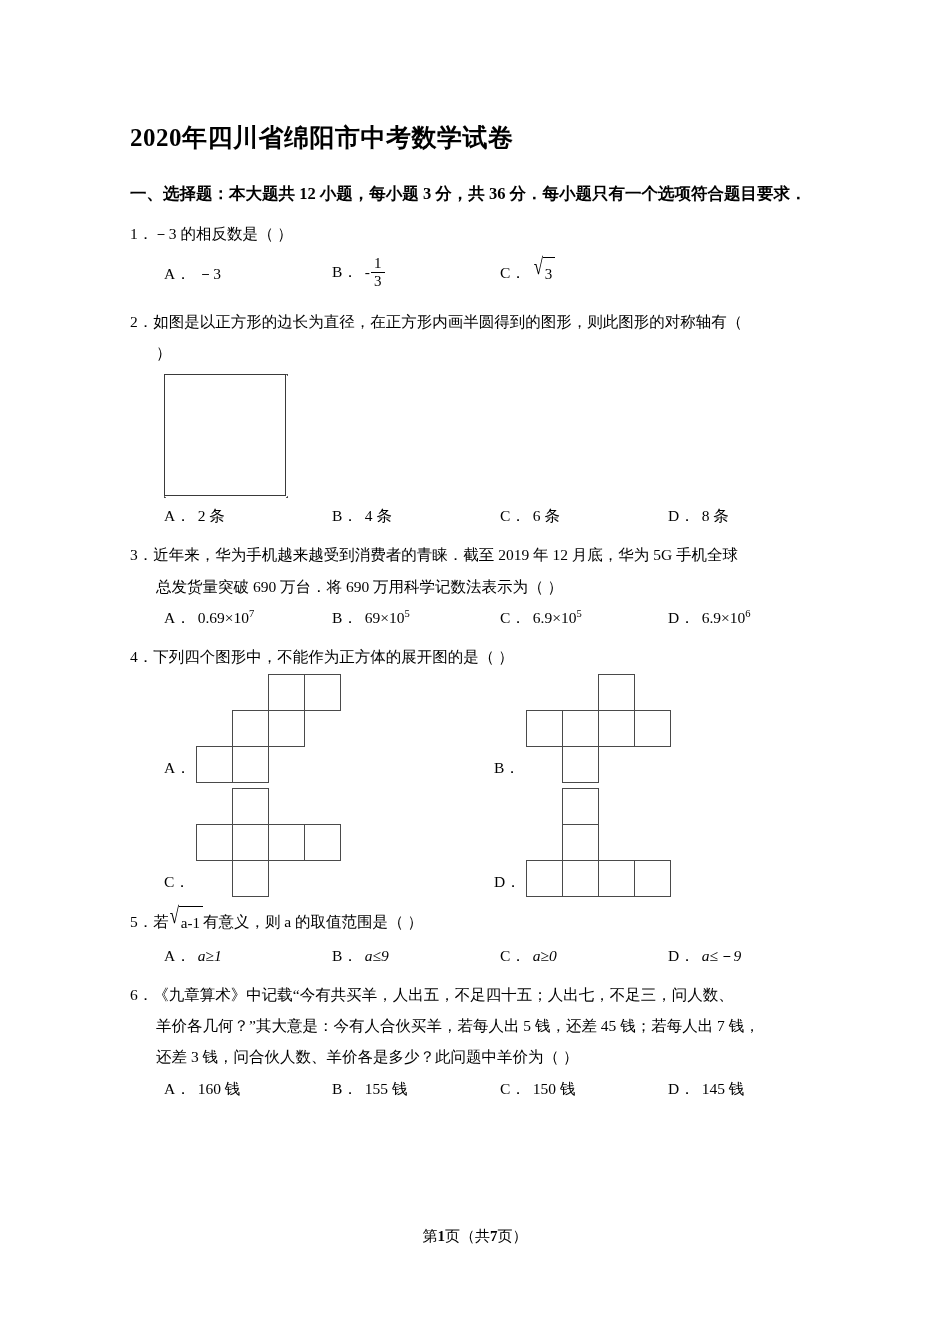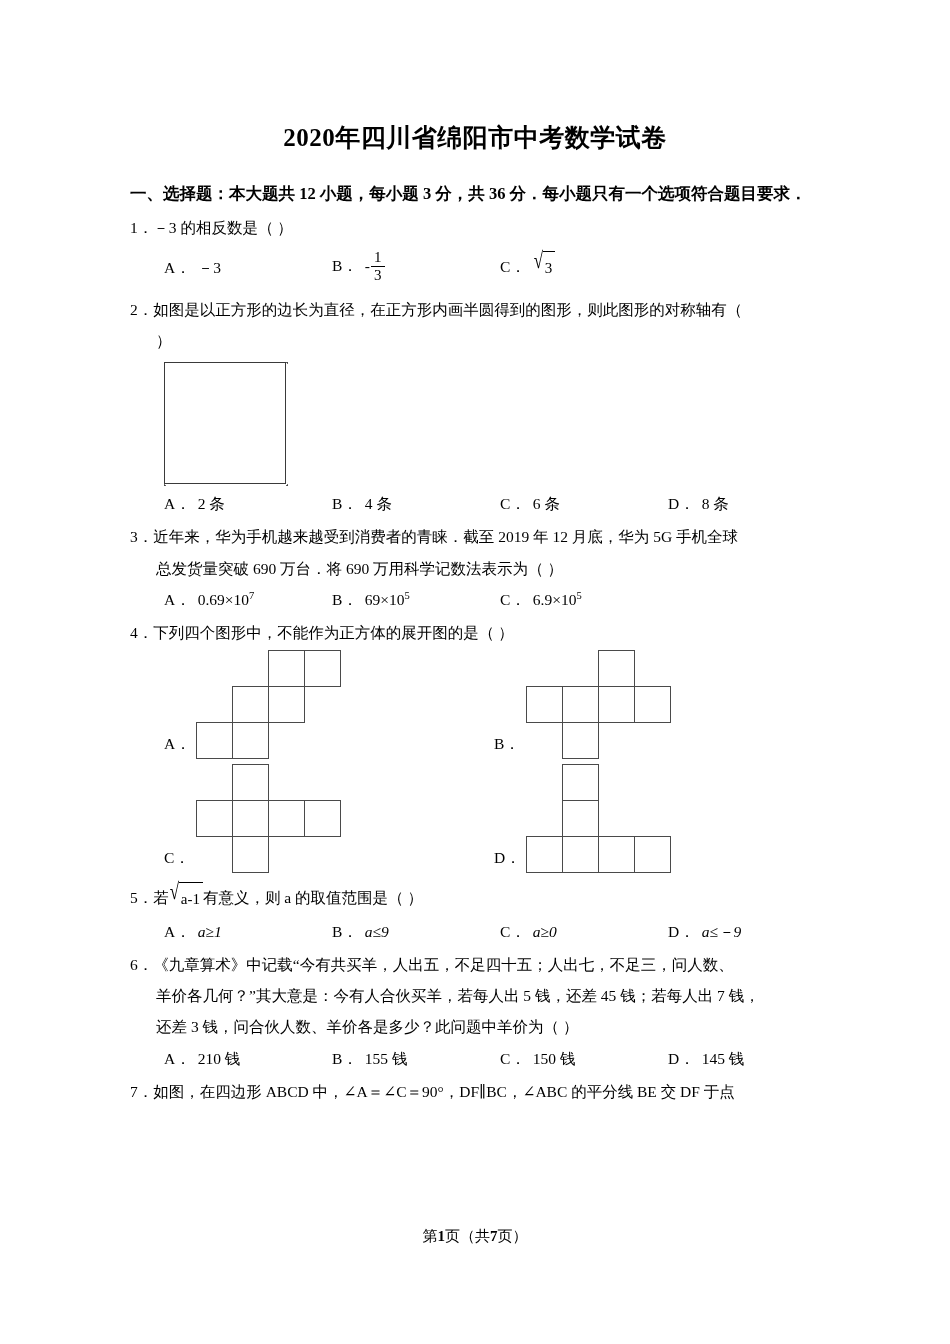--- a/index.html
+++ b/index.html
@@ -19,21 +19,21 @@
     position: absolute;
     left: 0; top: 0;
     width: 950px;
     height: 1344px;
     box-sizing: border-box;
     padding: 0 130px;
   }
 
   
   .doc-title {
-    text-align: center;
+    text-align: left;
     font-size: 25px;
     font-weight: bold;
     letter-spacing: 0.5px;
     margin: 0;
     padding-top: 122px;
     line-height: 1.3;
   }
 
   
   .section-head {
@@ -41,21 +41,21 @@
     font-weight: bold;
     line-height: 2.05;
     margin-top: 22px;
     text-align: justify;
   }
 
   
   .q {
     font-size: 15.5px;
     line-height: 2.02;
-    margin-top: 2px;
+    margin-top: 8px;
     text-align: justify;
   }
   .q-stem {
     display: block;
     text-indent: 0;
   }
   .q-num {
     letter-spacing: 0px;
   }
   .q-body {
@@ -245,20 +245,23 @@
   <div class="opts">
     <span class="opt">
       <span class="lbl">A．</span><span>0.69×10</span><sup class="exp">7</sup>
     </span>
     <span class="opt">
       <span class="lbl">B．</span><span>69×10</span><sup class="exp">5</sup>
     </span>
     <span class="opt">
       <span class="lbl">C．</span><span>6.9×10</span><sup class="exp">5</sup>
     </span>
+    <span class="opt">
+      <span class="lbl">D．</span><span>6.9×10</span><sup class="exp">6</sup>
+    </span>
   </div>
 
   <div class="q">
     <span class="q-stem">
       <span class="q-num">4．</span><span class="q-body">下列四个图形中，不能作为正方体的展开图的是（      ）</span>
     </span>
   </div>
 
   <div class="nets" style="height:120px; position:relative;">
 
@@ -335,36 +338,31 @@
 
   <div class="q">
     <span class="q-stem">
       <span class="q-num">6．</span><span class="q-body">《九章算术》中记载“今有共买羊，人出五，不足四十五；人出七，不足三，问人数、</span>
     </span>
     <span class="cont">羊价各几何？”其大意是：今有人合伙买羊，若每人出 5 钱，还差 45 钱；若每人出 7 钱，</span>
     <span class="cont">还差 3 钱，问合伙人数、羊价各是多少？此问题中羊价为（      ）</span>
   </div>
   <div class="opts">
     <span class="opt">
-      <span class="lbl">A．</span><span>210 钱</span>
+      <span class="lbl">A．</span><span>160 钱</span>
     </span>
     <span class="opt">
       <span class="lbl">B．</span><span>155 钱</span>
     </span>
     <span class="opt">
       <span class="lbl">C．</span><span>150 钱</span>
     </span>
     <span class="opt">
       <span class="lbl">D．</span><span>145 钱</span>
     </span>
   </div>
 
-  <div class="q">
-    <span class="q-stem">
-      <span class="q-num">7．</span><span class="q-body">如图，在四边形 ABCD 中，∠A＝∠C＝90°，DF∥BC，∠ABC 的平分线 BE 交 DF 于点</span>
-    </span>
-  </div>
 
 </div>
 
 <div class="footer">
   <span>第</span><b>1</b><span>页（共</span><b>7</b><span>页）</span>
 </div>
 
 </body></html>

